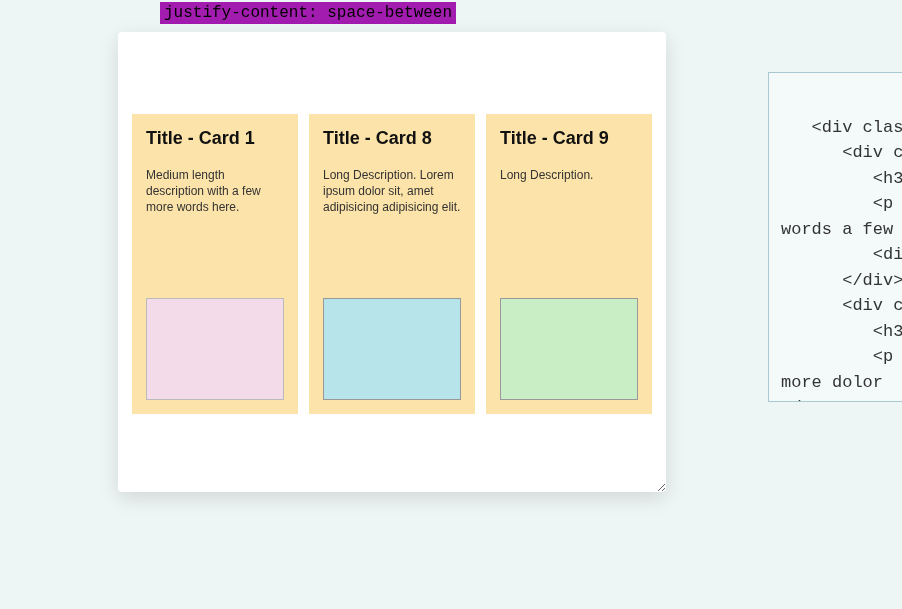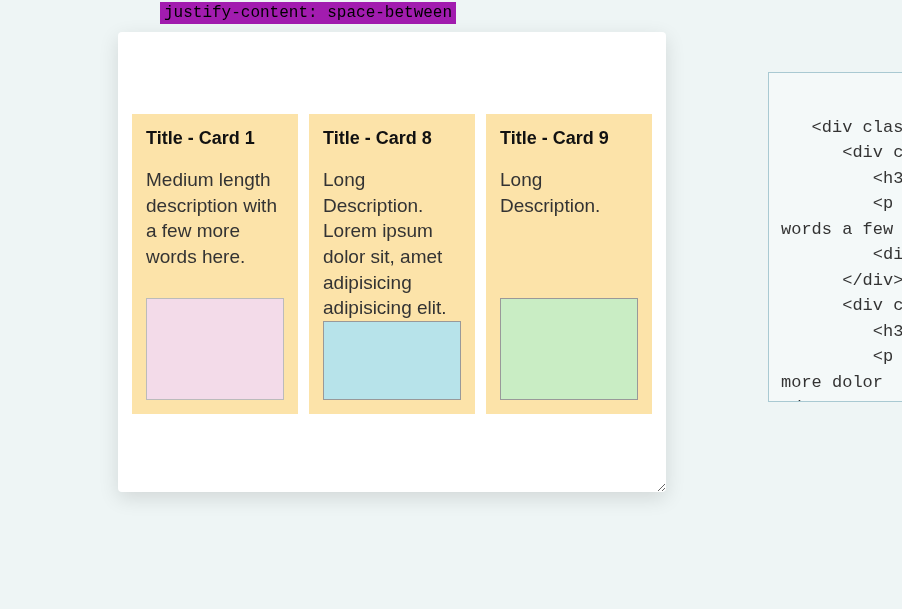--- a/index.html
+++ b/index.html
@@ -46,21 +46,21 @@
       display: flex;
       flex-direction: column;
     }
     .card h3 {
       font-size: 18px;
       font-weight: 700;
       color: #111;
       margin-bottom: 18px;
     }
     .card p {
-      font-size: 19px;
+      font-size: 12px;
       color: #333;
       line-height: 1.35;
       flex: 1;
     }
     .swatch {
       width: 138px;
       height: 102px;
       margin-top: auto;
     }
     .swatch.pink { background: #f3dbe9; border: 1px solid #bbb; }

